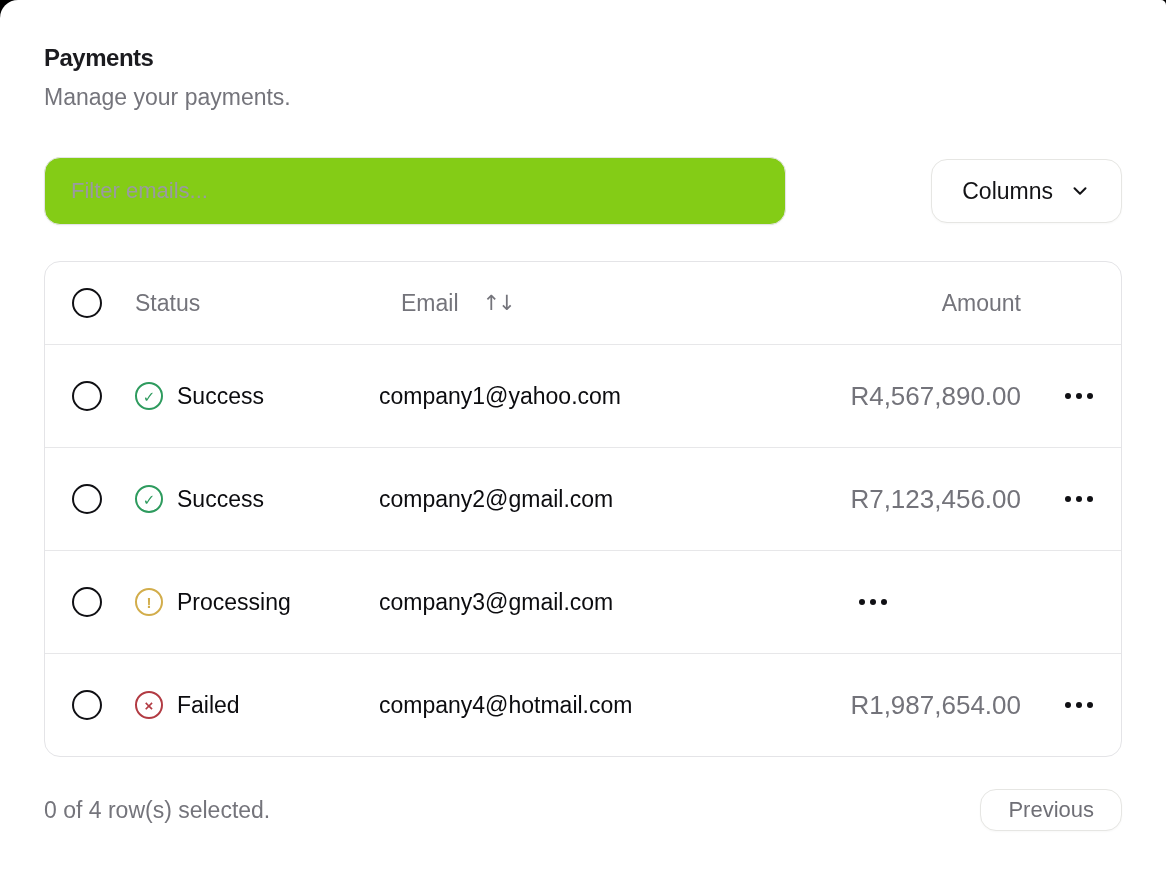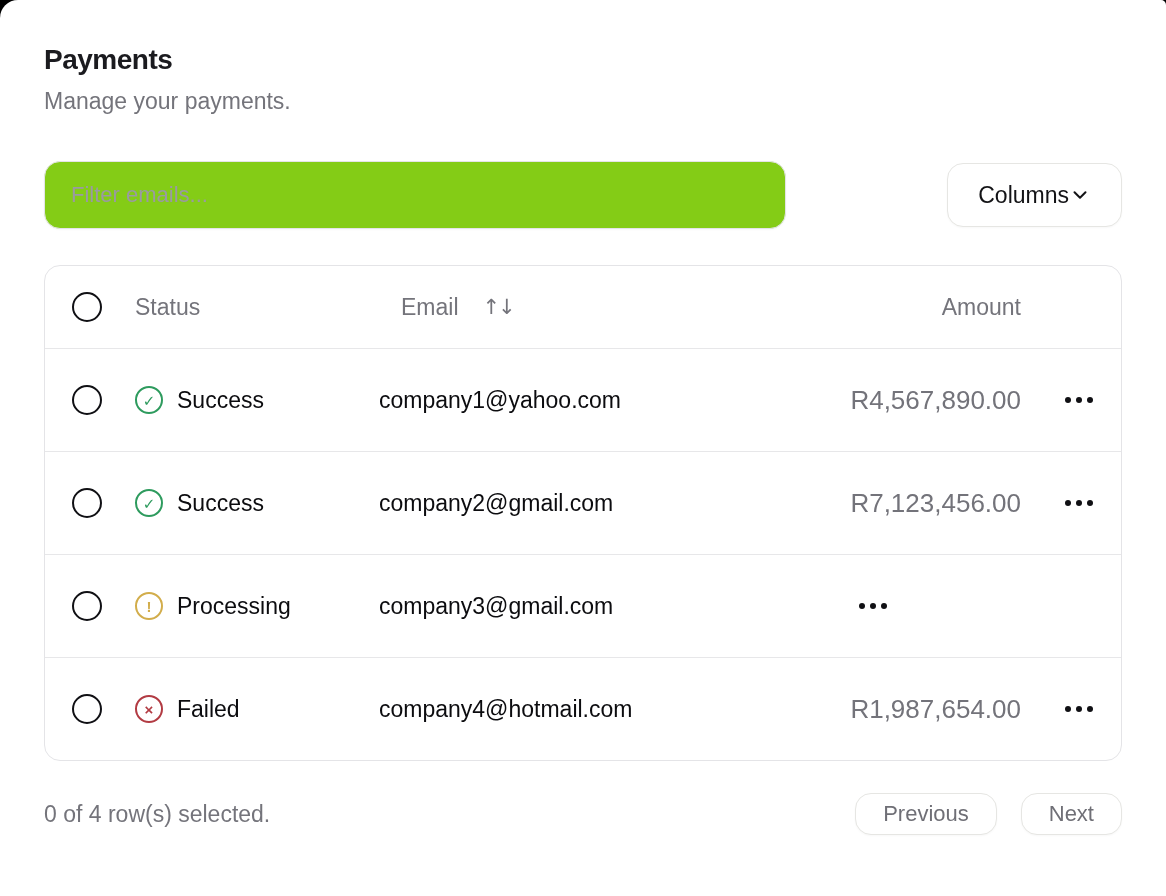--- a/index.html
+++ b/index.html
@@ -9,39 +9,39 @@
     font-family: "Liberation Sans", "DejaVu Sans", sans-serif;
     color: #18181b;
   }
   .window {
     position: absolute; inset: 0;
     background: #fff;
     border-radius: 18px 5px 0 0;
     padding: 44px 44px 0 44px;
   }
   
-  .page-title { font-size: 28px; font-weight: 700; letter-spacing: -0.5px; color: #1b1b1f; }
+  .page-title { font-size: 24px; font-weight: 700; letter-spacing: -0.5px; color: #1b1b1f; }
   .page-subtitle { font-size: 23px; color: #74747b; margin-top: 12px; }
   
   .toolbar { margin-top: 46px; display: flex; justify-content: space-between; align-items: center; }
   .filter-input {
     width: 742px; height: 68px;
     border: 1px solid #e4e4e7; border-radius: 16px;
     font-size: 22px; padding: 0 26px; color: #18181b;
     font-family: inherit; background: #84cc16; outline: none;
     box-shadow: 0 1px 2px rgba(0,0,0,0.03);
   }
   .filter-input::placeholder { color: #9a9aa1; }
   .btn {
     display: inline-flex; align-items: center; justify-content: center;
     background: #fff; border: 1px solid #e6e6e3; border-radius: 16px;
     font-family: inherit; cursor: pointer;
     box-shadow: 0 1px 2px rgba(0,0,0,0.03);
   }
-  .columns-btn { height: 64px; padding: 0 30px; font-size: 23px; color: #131316; }
+  .columns-btn { height: 64px; padding: 0 30px; gap: 16px; font-size: 23px; color: #131316; }
   
   .table {
     margin-top: 36px;
     border: 1px solid #e4e4e7; border-radius: 16px;
     overflow: hidden; background: #fff;
   }
   .row {
     display: grid;
     grid-template-columns: 86px 248px 330px 1fr 84px;
     align-items: center;
@@ -209,17 +209,16 @@
       </button>
     </div>
   </div>
 </div>
   </div>
 
   <div class="footer">
     <span class="selection-summary">0 of 4 row(s) selected.</span>
     <div class="pager">
       <button class="btn pager-btn">Previous</button>
-      <button class="btn pager-btn">Next</button>
     </div>
   </div>
 
 </div>
 
 </body></html>

